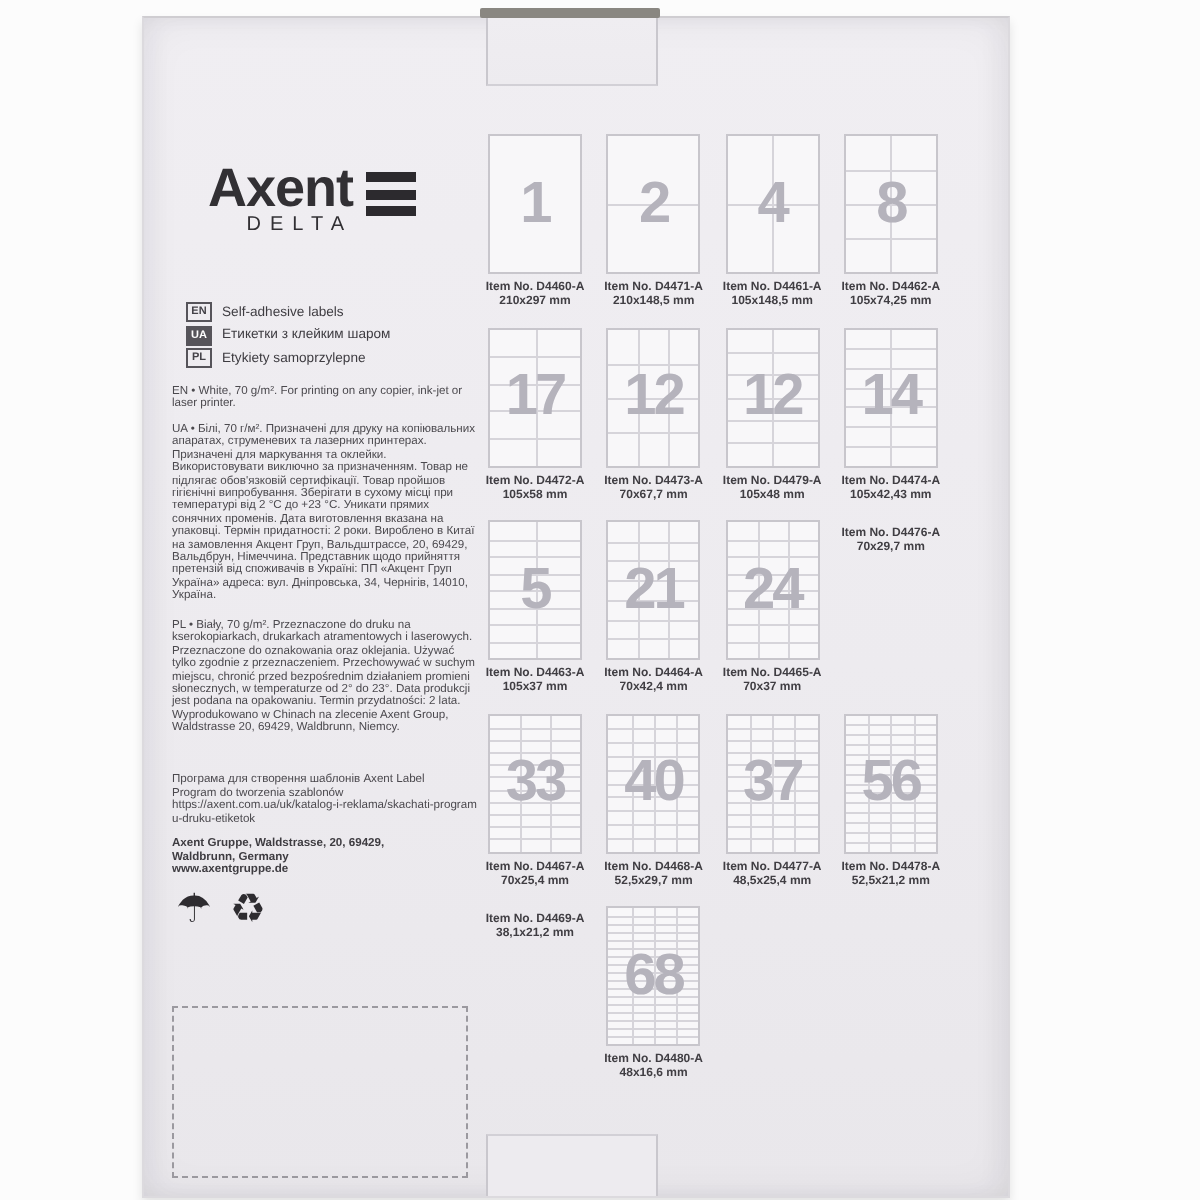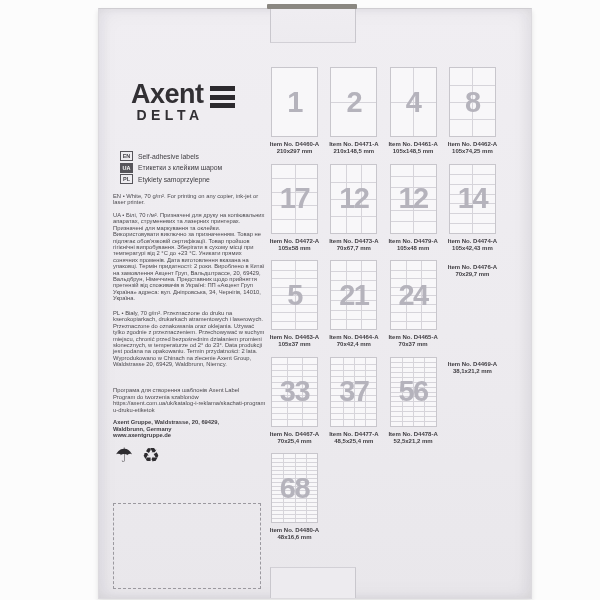--- a/index.html
+++ b/index.html
@@ -1,36 +1,36 @@
 <!DOCTYPE html>
 <html><head>
 <meta charset="utf-8">
 <style>
   html,body{margin:0;padding:0;width:600px;height:600px;background:#fcfcfc;overflow:hidden;
     font-family:"Liberation Sans","DejaVu Sans",sans-serif;-webkit-font-smoothing:antialiased;}
   .photo{position:relative;width:600px;height:600px;}
   
-  .box{position:absolute;left:98px;top:8px;width:432px;height:589px;
+  .box{position:absolute;left:71px;top:8px;width:432px;height:589px;
     background:linear-gradient(180deg,#f0eef2 0%,#edebef 55%,#e9e7eb 100%);
     border:1px solid #dcdade;border-top-color:#cfcdd1;
     box-shadow:inset 0 0 22px rgba(40,40,60,.05), inset -6px 0 10px rgba(40,40,60,.04),
                inset 6px 0 10px rgba(40,40,60,.03), 0 3px 5px rgba(0,0,0,.10);}
   .flap-edge{position:absolute;left:168px;top:-5px;width:90px;height:5px;background:#8a8781;
     border-radius:1px;}
   .notch-top{position:absolute;left:171px;top:0;width:84px;height:33px;
     border-left:1px solid #c9c7cd;border-right:1px solid #c9c7cd;border-bottom:1px solid #d2d0d6;
     background:linear-gradient(180deg,#efedf1,#edebef);}
   .notch-bottom{position:absolute;left:171px;bottom:0;width:84px;height:30px;
     border-left:1px solid #c9c7cd;border-right:1px solid #c9c7cd;border-top:1px solid #d2d0d6;
     background:#edebef;}
   
   .logo{position:absolute;left:32px;top:74px;display:flex;gap:6px;}
   .brand-text{text-align:right;}
   .brand-name{font-size:27px;font-weight:700;color:#323034;line-height:22px;letter-spacing:-.5px;}
-  .brand-sub{font-size:14px;font-weight:700;letter-spacing:4.5px;color:#323034;margin-top:2px;}
+  .brand-sub{font-size:10px;font-weight:400;letter-spacing:4.5px;color:#323034;margin-top:2px;}
   .bars{display:flex;flex-direction:column;gap:3.5px;margin-top:3px;}
   .bars span{display:block;width:25px;height:5px;background:#2c2a2e;}
   
   .langs{position:absolute;left:21px;top:142px;}
   .lang-row{display:flex;align-items:center;height:10px;margin-bottom:1.5px;}
   .badge{width:11px;height:8px;border:1px solid #56545a;font-size:5.5px;font-weight:700;
     color:#454349;display:flex;align-items:center;justify-content:center;flex:none;}
   .badge.filled{background:#56545a;color:#ffffff;}
   .lang-label{font-size:6.8px;color:#3e3c41;margin-left:5px;white-space:nowrap;}
   
@@ -299,20 +299,41 @@
           <div class="caption">
             <div>Item No. D4467-A</div>
             <div>70x25,4 mm</div>
           </div>
         </div>
         <div class="cell">
           <div class="sheet">
             <div class="vline" style="left: 25%;"></div>
             <div class="vline" style="left: 50%;"></div>
             <div class="vline" style="left: 75%;"></div>
+            <div class="hline" style="top: 10%;"></div>
+            <div class="hline" style="top: 20%;"></div>
+            <div class="hline" style="top: 30%;"></div>
+            <div class="hline" style="top: 40%;"></div>
+            <div class="hline" style="top: 50%;"></div>
+            <div class="hline" style="top: 60%;"></div>
+            <div class="hline" style="top: 70%;"></div>
+            <div class="hline" style="top: 80%;"></div>
+            <div class="hline" style="top: 90%;"></div>
+            <div class="count">40</div>
+          </div>
+          <div class="caption">
+            <div>Item No. D4468-A</div>
+            <div>52,5x29,7 mm</div>
+          </div>
+        </div>
+        <div class="cell">
+          <div class="sheet">
+            <div class="vline" style="left: 25%;"></div>
+            <div class="vline" style="left: 50%;"></div>
+            <div class="vline" style="left: 75%;"></div>
             <div class="hline" style="top: 9.09091%;"></div>
             <div class="hline" style="top: 18.1818%;"></div>
             <div class="hline" style="top: 27.2727%;"></div>
             <div class="hline" style="top: 36.3636%;"></div>
             <div class="hline" style="top: 45.4545%;"></div>
             <div class="hline" style="top: 54.5455%;"></div>
             <div class="hline" style="top: 63.6364%;"></div>
             <div class="hline" style="top: 72.7273%;"></div>
             <div class="hline" style="top: 81.8182%;"></div>
             <div class="hline" style="top: 90.9091%;"></div>

